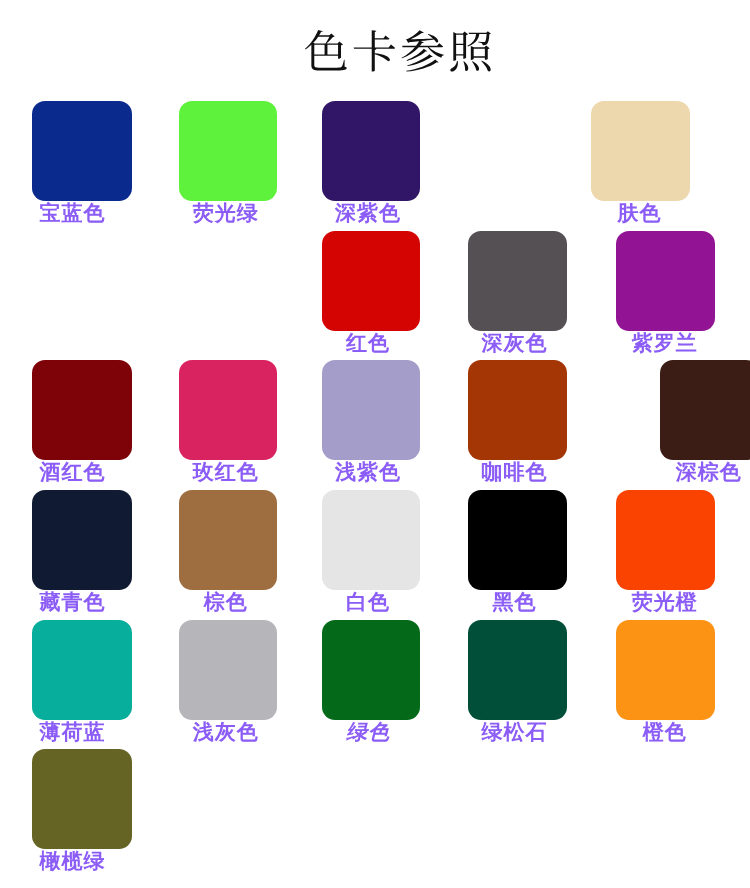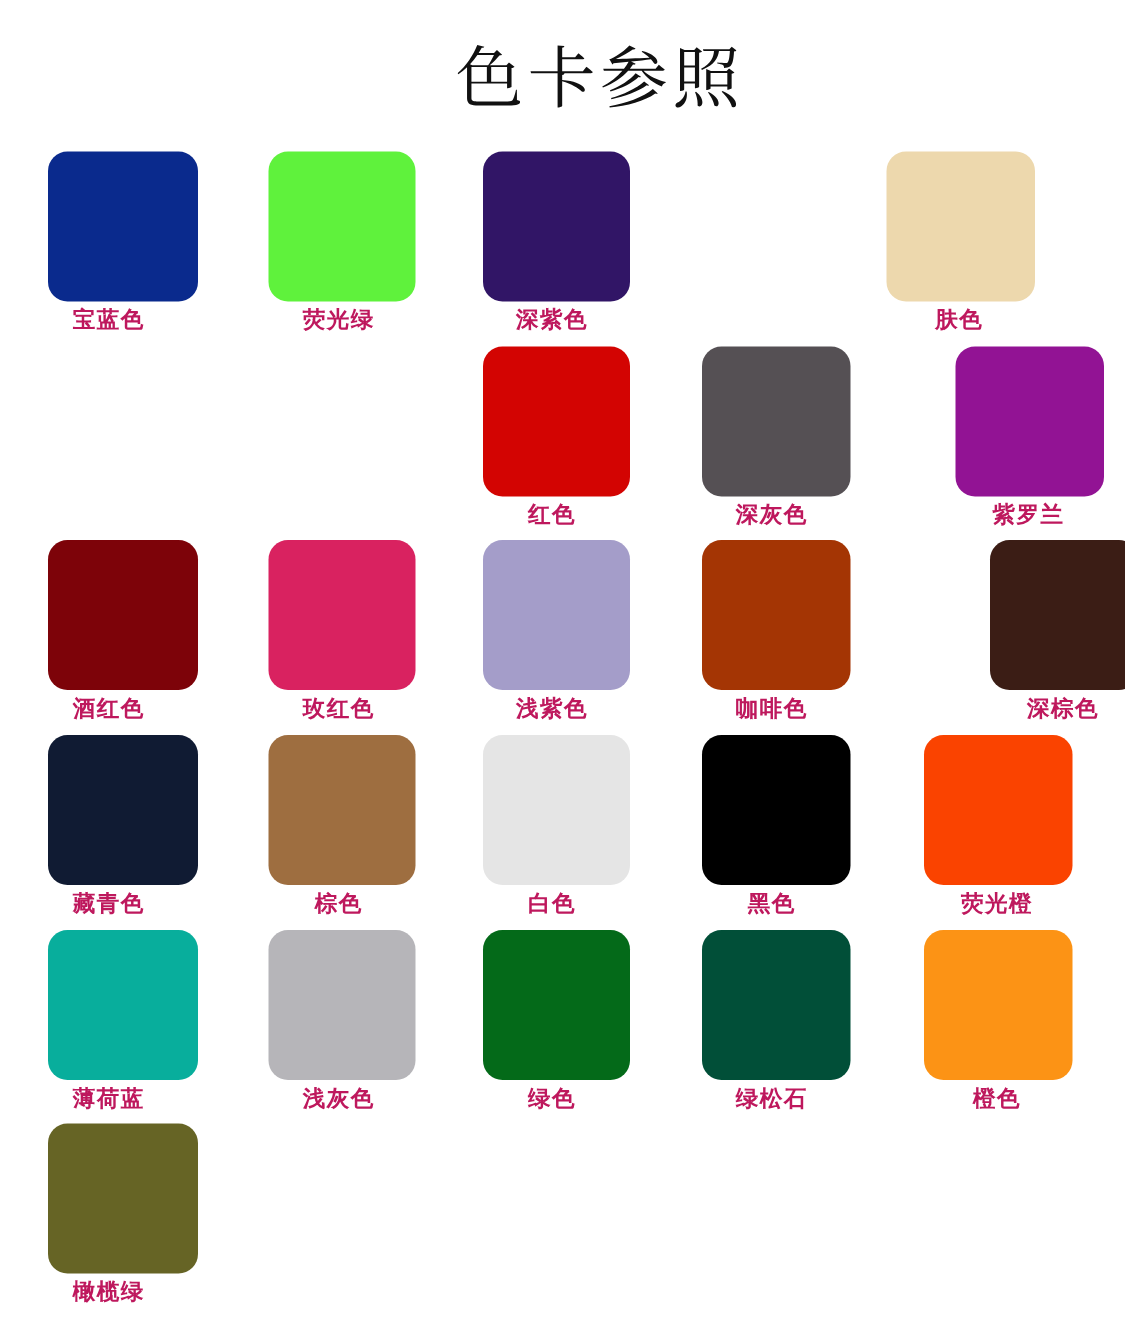--- a/index.html
+++ b/index.html
@@ -16,23 +16,23 @@
   .chart-title svg { display:block; width:186.02px; height:41.61px; }
   .chart-title-text { position:absolute; left:0; top:0; width:1px; height:1px;
                       overflow:hidden; clip:rect(0 0 0 0); white-space:nowrap; }
 
   .swatch-grid { position:absolute; left:32px; top:101.2px; width:686px; height:748px; }
   .swatch-cell { position:absolute; }
   .swatch-chip { height:100px; border-radius:13px; }
   .swatch-label {
     margin-top:4px; text-align:center;
     font-family:"Liberation Sans", sans-serif;
-    font-weight:700; font-size:15px; line-height:18px;
+    font-weight:700; font-size:21px; line-height:18px;
     letter-spacing:1px; text-indent:1px;
-    color:#be185d; white-space:nowrap;
+    color:#8b5cf6; white-space:nowrap;
   }
 </style>
 </head>
 <body>
 
 <div class="page">
 
   <div class="chart-title">
     <span class="chart-title-text">色卡参照</span>
     <svg viewBox="29 -844 4126 923" xmlns="http://www.w3.org/2000/svg" aria-hidden="true">
@@ -63,21 +63,21 @@
         <div class="swatch-label" style="width: 99.1px; margin-left: -1.5px;">肤色</div>
       </div>
       <div class="swatch-cell" style="left: 289.9px; top: 129.6px; width: 98.3px;">
         <div class="swatch-chip" title="红色" style="width: 98.3px; background: rgb(211, 4, 2);"></div>
         <div class="swatch-label" style="width: 98.3px; margin-left: -3.5px;">红色</div>
       </div>
       <div class="swatch-cell" style="left: 436px; top: 129.6px; width: 98.5px;">
         <div class="swatch-chip" title="深灰色" style="width: 98.5px; background: rgb(85, 80, 84);"></div>
         <div class="swatch-label" style="width: 98.5px; margin-left: -3.3px;">深灰色</div>
       </div>
-      <div class="swatch-cell" style="left: 584.1px; top: 129.6px; width: 95px; margin-left: 21px;">
+      <div class="swatch-cell" style="left: 584.1px; top: 129.6px; width: 95px;">
         <div class="swatch-chip" title="紫罗兰" style="width: 99.1px; background: rgb(146, 19, 148);"></div>
         <div class="swatch-label" style="width: 99.1px; margin-left: -1.5px;">紫罗兰</div>
       </div>
       <div class="swatch-cell" style="left: 0px; top: 259.2px; width: 100px;">
         <div class="swatch-chip" title="酒红色" style="width: 100px; background: rgb(125, 3, 9);"></div>
         <div class="swatch-label" style="width: 100px; margin-left: -10px;">酒红色</div>
       </div>
       <div class="swatch-cell" style="left: 146.6px; top: 259.2px; width: 98.4px;">
         <div class="swatch-chip" title="玫红色" style="width: 98.4px; background: rgb(217, 34, 96);"></div>
         <div class="swatch-label" style="width: 98.4px; margin-left: -2.5px;">玫红色</div>
@@ -117,21 +117,21 @@
       <div class="swatch-cell" style="left: 0px; top: 518.4px; width: 100px;">
         <div class="swatch-chip" title="薄荷蓝" style="width: 100px; background: rgb(8, 174, 156);"></div>
         <div class="swatch-label" style="width: 100px; margin-left: -10px;">薄荷蓝</div>
       </div>
       <div class="swatch-cell" style="left: 146.6px; top: 518.4px; width: 98.4px;">
         <div class="swatch-chip" title="浅灰色" style="width: 98.4px; background: rgb(182, 181, 185);"></div>
         <div class="swatch-label" style="width: 98.4px; margin-left: -2.5px;">浅灰色</div>
       </div>
       <div class="swatch-cell" style="left: 289.9px; top: 518.4px; width: 98.3px;">
         <div class="swatch-chip" title="绿色" style="width: 98.3px; background: rgb(4, 106, 25);"></div>
-        <div class="swatch-label" style="width: 98.3px; margin-left: -3.5px;">绿色</div>
+        <div class="swatch-label" style="width: 98.3px; margin-left: -3.5px; font-style: italic;">绿色</div>
       </div>
       <div class="swatch-cell" style="left: 436px; top: 518.4px; width: 98.5px;">
         <div class="swatch-chip" title="绿松石" style="width: 98.5px; background: rgb(1, 79, 56);"></div>
         <div class="swatch-label" style="width: 98.5px; margin-left: -3.3px;">绿松石</div>
       </div>
       <div class="swatch-cell" style="left: 584.1px; top: 518.4px; width: 99.1px;">
         <div class="swatch-chip" title="橙色" style="width: 99.1px; background: rgb(252, 147, 21);"></div>
         <div class="swatch-label" style="width: 99.1px; margin-left: -1.5px;">橙色</div>
       </div>
       <div class="swatch-cell" style="left: 0px; top: 648px; width: 100px;">

